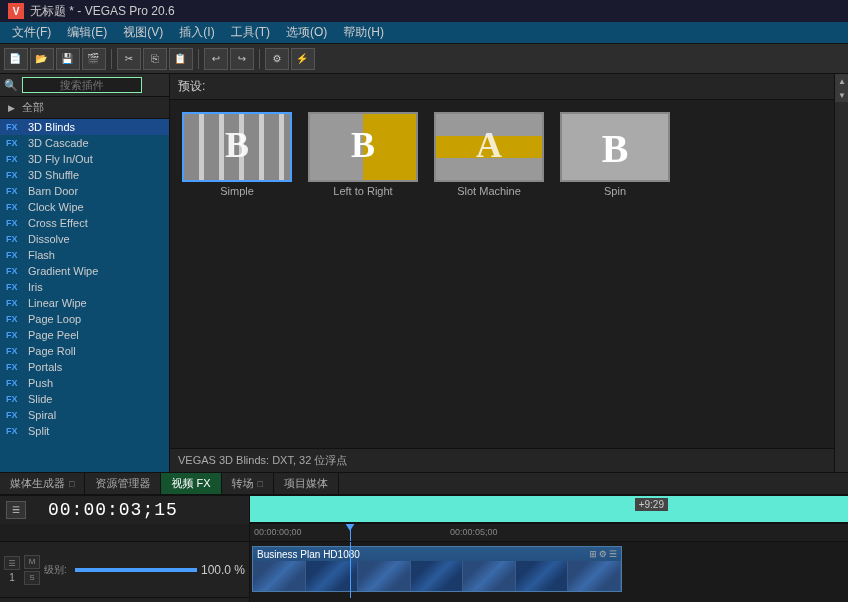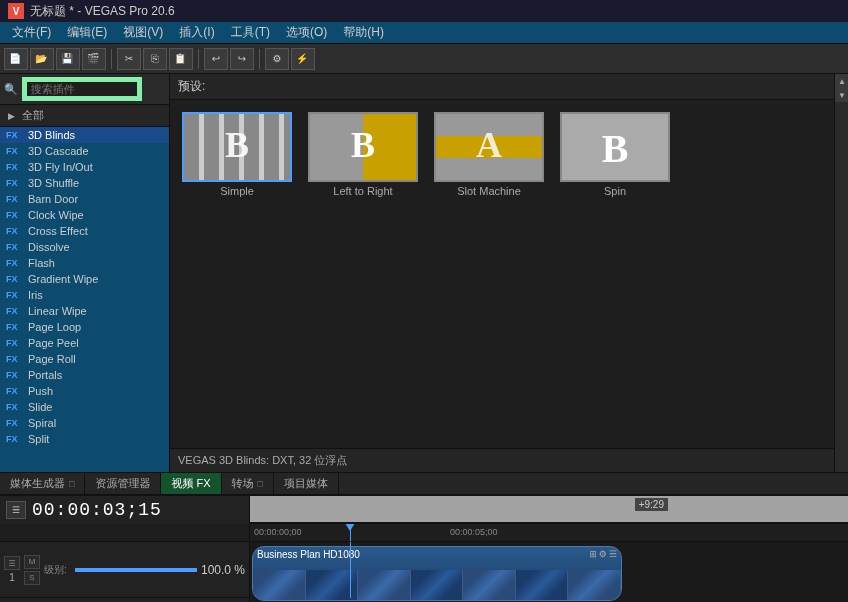--- a/index.html
+++ b/index.html
@@ -86,26 +86,27 @@
       background: #2a2a2a;
       border-bottom: 1px solid #111;
     }
     .search-icon {
       color: #888;
       margin-right: 4px;
       font-size: 11px;
     }
     .search-input {
       background: #1e1e1e;
-      border: 5px solid #86efac;
+      border: 1px solid #86efac;
       color: #ccc;
       font-size: 11px;
       width: 120px;
       padding: 1px 4px;
       outline: none;
+      text-align: center;
     }
     .effects-header {
       display: flex;
       align-items: center;
       padding: 3px 4px;
       background: #252525;
       border-bottom: 1px solid #111;
       font-size: 11px;
       color: #aaa;
     }
@@ -238,21 +239,21 @@
       height: 28px;
       background: #222;
       display: flex;
       align-items: center;
       border-bottom: 1px solid #111;
     }
     .timecode {
       color: #fff;
       font-size: 18px;
       font-family: 'Courier New', monospace;
-      padding: 0 6px;
+      padding: 0 22px;
       letter-spacing: 1px;
     }
     .tl-btn {
       width: 20px; height: 18px;
       background: #333;
       border: 1px solid #555;
       color: #ccc;
       font-size: 9px;
       display: flex; align-items: center; justify-content: center;
       cursor: pointer;
@@ -348,24 +349,24 @@
       position: relative;
       overflow: hidden;
     }
     .clip-track {
       height: 56px;
       position: relative;
     }
     .video-clip {
       position: absolute;
       top: 4px;
-      height: 55px;
+      height: 46px;
       background: linear-gradient(180deg, #2a5a8a 0%, #1a3a6a 100%);
       border: 1px solid #4a7aaa;
-      border-radius: 12px;
+      border-radius: 0;
       overflow: hidden;
       display: flex;
       align-items: center;
     }
     .clip-title {
       position: absolute;
       top: 2px;
       left: 4px;
       font-size: 10px;
       color: #fff;
@@ -652,21 +653,21 @@
 
 <div class="timeline-section">
 
   <div class="timeline-header">
     <div class="track-labels" style="height:28px;background:#222;border-bottom:none;padding:0;">
       <div style="display:flex;align-items:center;height:100%;padding:0 4px;">
         <div class="tl-btn">☰</div>
         <span class="timecode">00:00:03;15</span>
       </div>
     </div>
-    <div style="flex:1;background:#a3a3a3;height:100%;position:relative;border-bottom:1px solid #111;">
+    <div style="flex:1;background:#5eead4;height:100%;position:relative;border-bottom:1px solid #111;">
 
       <div style="position:absolute;right:180px;top:2px;background:#444;color:#ccc;font-size:10px;padding:1px 4px;">+9:29</div>
     </div>
   </div>
 
   <div class="timeline-ruler">
     <div style="width:250px;height:100%;background:#1e1e1e;border-right:1px solid #111;"></div>
     <div class="ruler-track">
       <span class="ruler-label" style="left:4px;">00:00:00;00</span>
       <span class="ruler-label" style="left:200px;">00:00:05;00</span>

